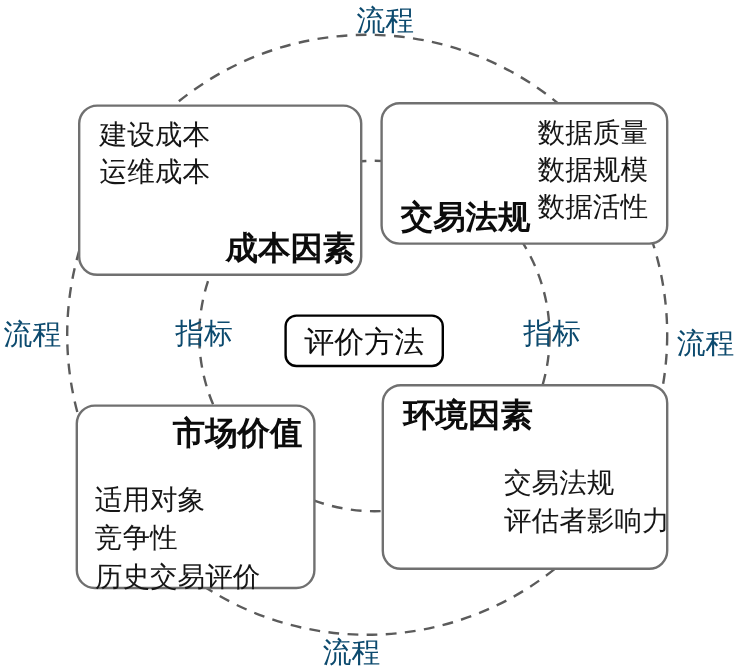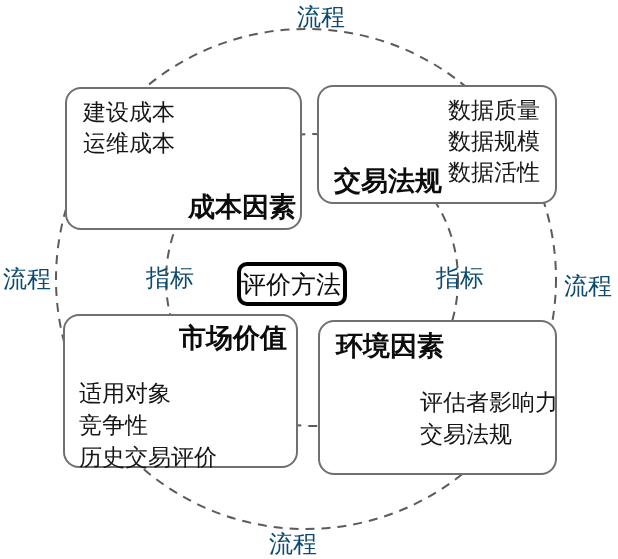--- a/index.html
+++ b/index.html
@@ -52,41 +52,41 @@
   }
   
   .quad.cost        { left: 65px;  top: 87px;  width: 237px; height: 143px; }
   .quad.cost .items   { left: 16px; top: 8px; }
   .quad.cost .q-title { right: 4px; bottom: 3px; }
 
   .quad.inherent    { left: 317px; top: 85px;  width: 240px; height: 119px; }
   .quad.inherent .items   { right: 15px; top: 8px; text-align: left; }
   .quad.inherent .q-title { left: 15px; bottom: 3px; }
 
-  .quad.market      { left: 63px;  top: 314px; width: 235px; height: 154px; }
+  .quad.market      { left: 63px;  top: 337px; width: 200px; height: 154px; }
   .quad.market .items   { left: 14px; top: 61px; line-height: 32px; }
   .quad.market .q-title { right: 9px; top: 4px; }
 
   .quad.environment { left: 318px; top: 320px; width: 239px; height: 155px; }
   .quad.environment .items   { left: 100px; top: 64px; line-height: 32px; }
   .quad.environment .q-title { left: 16px; top: 6px; }
 
   .center-box {
     position: absolute;
     left: 237px;
     top: 262px;
-    width: 110px;
+    width: 133px;
     height: 44px;
     box-sizing: border-box;
     background: #ffffff;
-    border: 4px solid #000000;
+    border: 2px solid #000000;
     border-radius: 10px;
     display: flex;
     align-items: center;
-    justify-content: flex-start;
+    justify-content: center;
     font-size: 25px;
     color: #0e0e0e;
     white-space: nowrap;
   }
   .float-label {
     position: absolute;
     font-size: 24px;
     white-space: nowrap;
     color: #0c4a6e;
     background: transparent;
@@ -130,22 +130,22 @@
     <div class="items">
       <div>适用对象</div>
       <div>竞争性</div>
       <div>历史交易评价</div>
     </div>
   </div>
 
   <div class="quad environment">
     <div class="q-title">环境因素</div>
     <div class="items">
+      <div>交易法规</div>
       <div>评估者影响力</div>
-      <div>交易法规</div>
     </div>
   </div>
 
   <div class="center-box">
     <span>评价方法</span>
   </div>
 
   <div class="float-label lbl-ring-top">流程</div>
   <div class="float-label lbl-ring-left">流程</div>
   <div class="float-label lbl-ring-right">流程</div>

